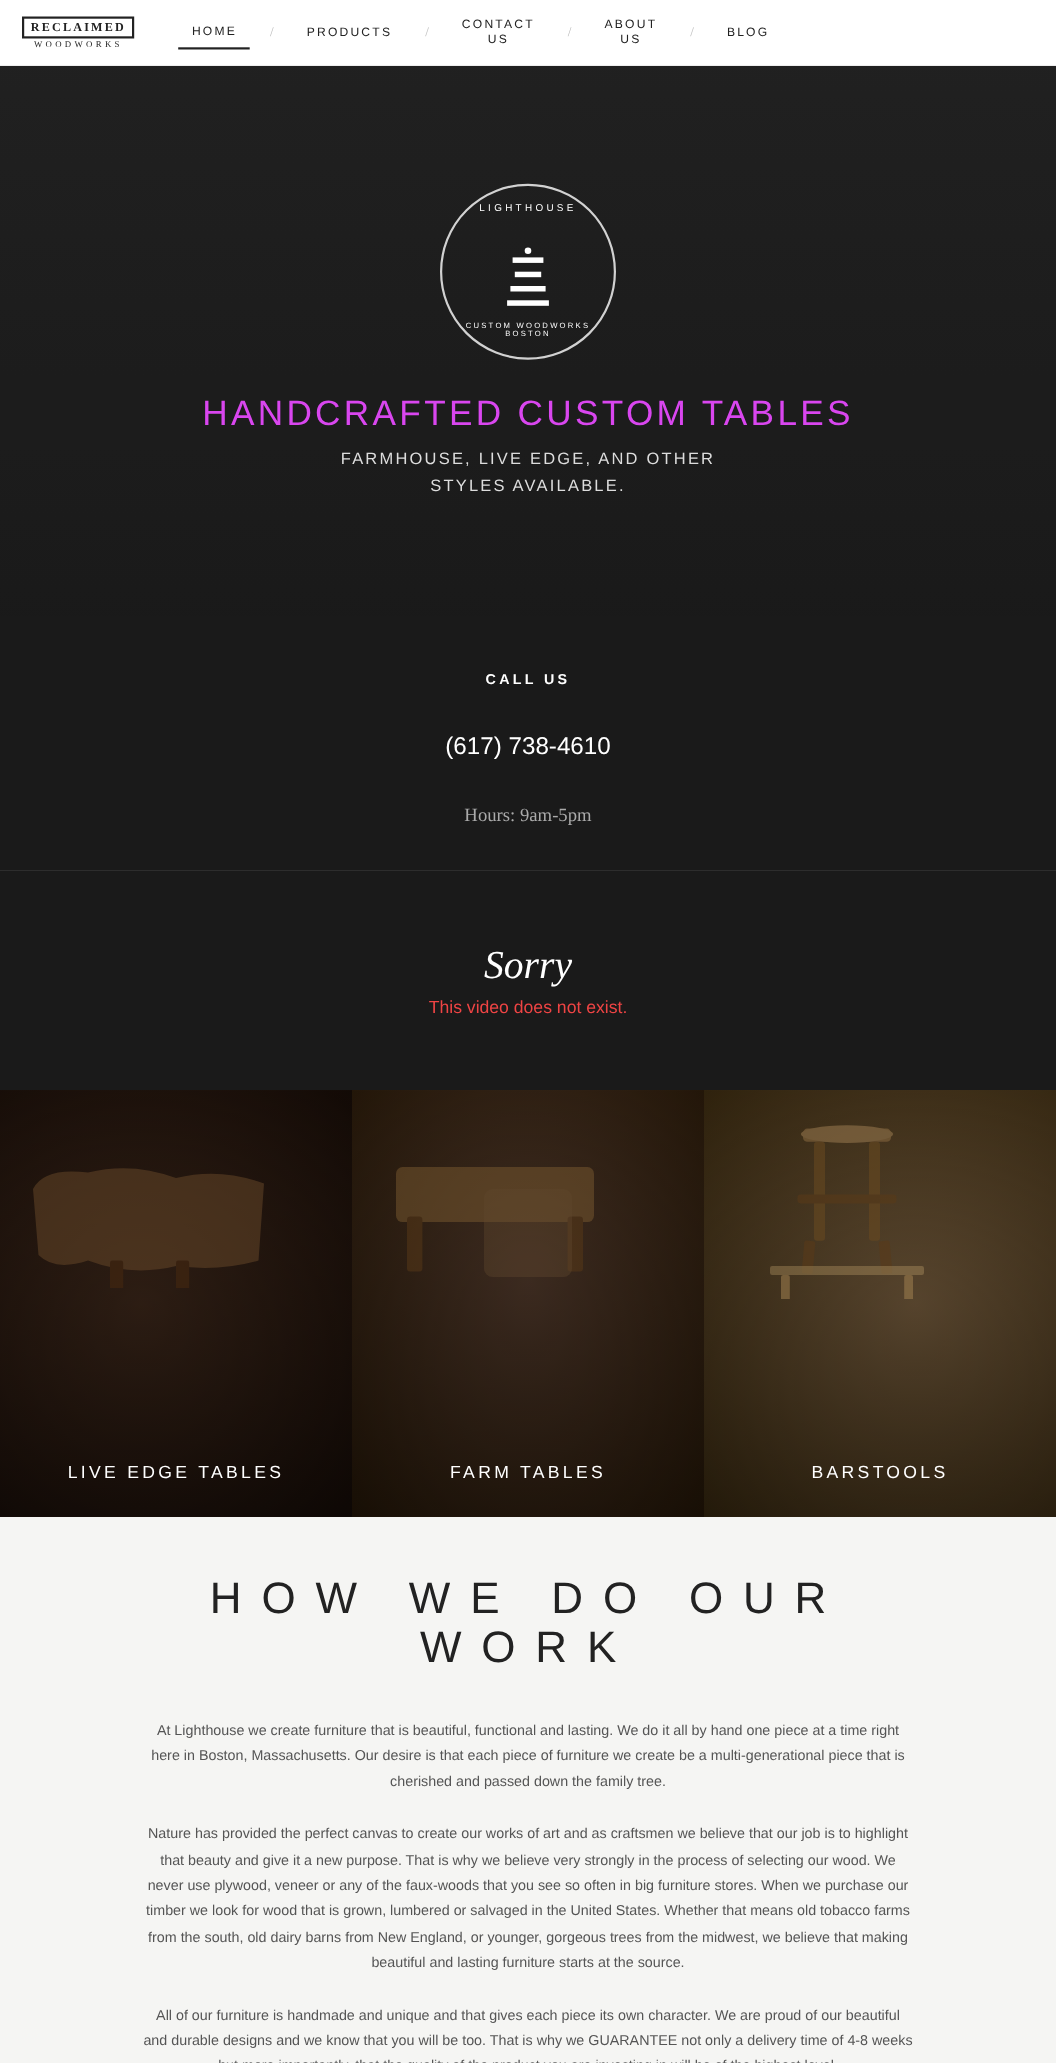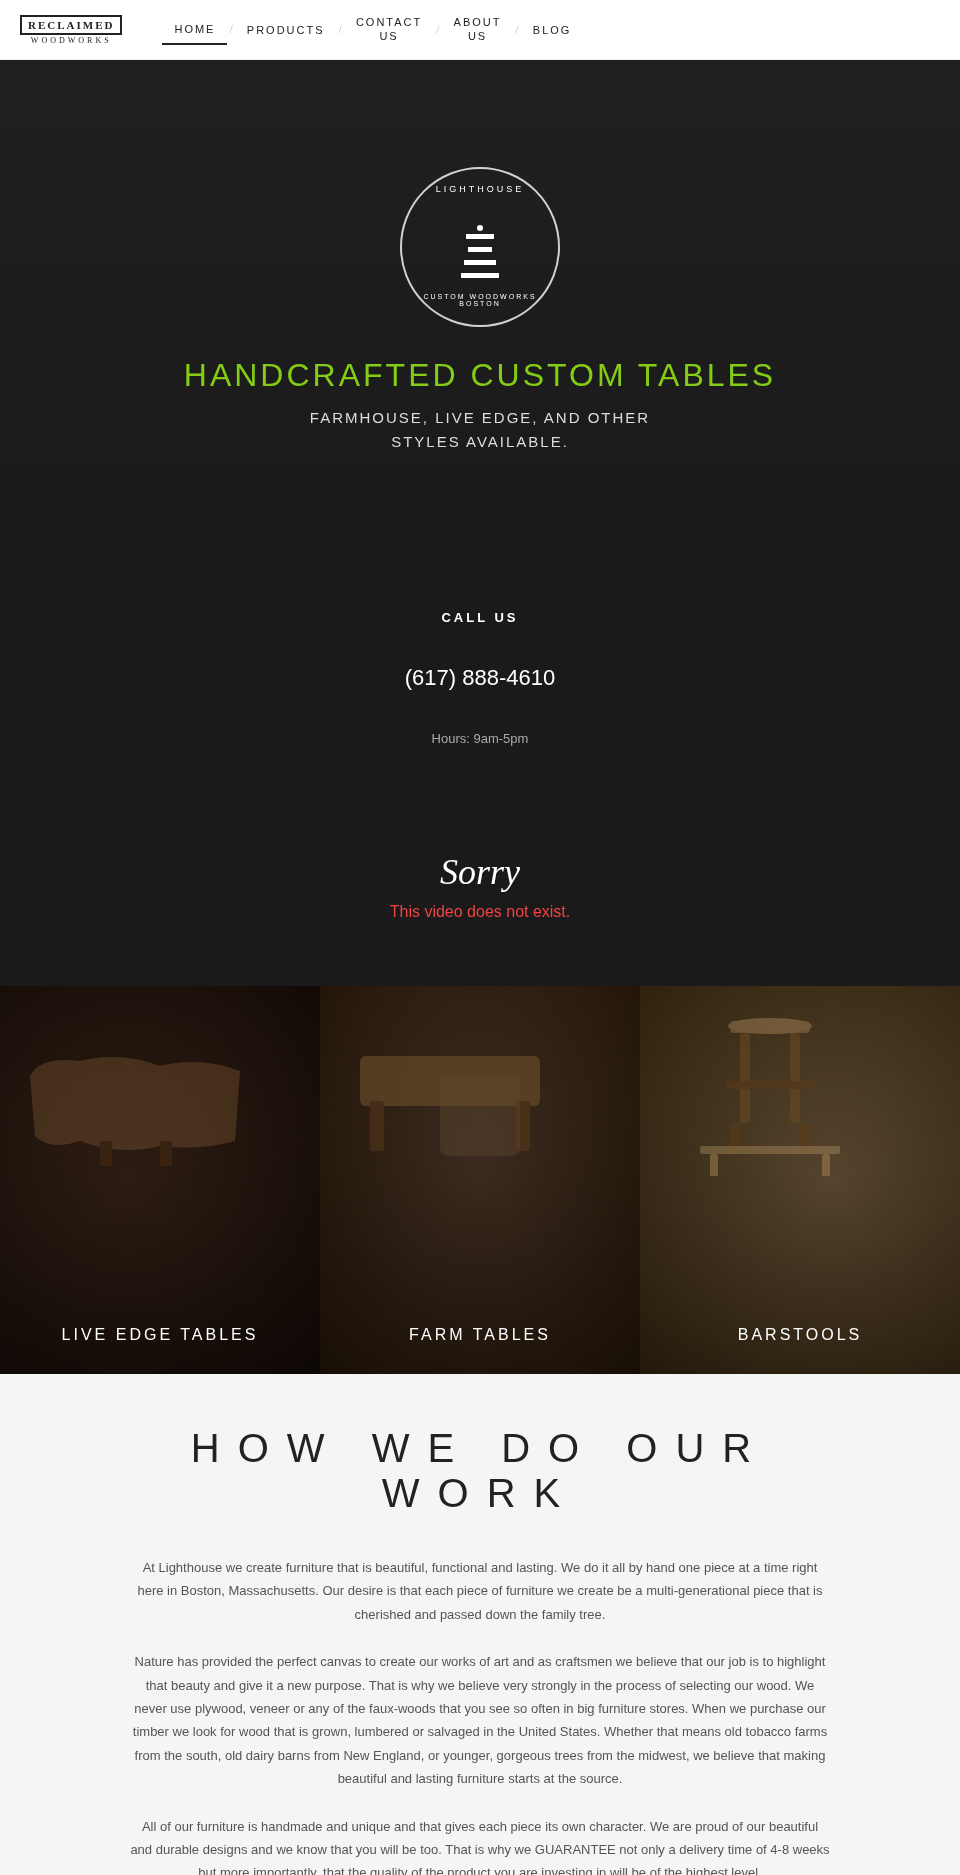--- a/index.html
+++ b/index.html
@@ -30,21 +30,21 @@
     }
     .nav-logo-bottom {
       font-size: 8px;
       letter-spacing: 3px;
       color: #222;
       margin-top: 1px;
     }
     .nav-links {
       display: flex;
       align-items: center;
-      gap: 0;
+      gap: 16px;
       list-style: none;
       flex: 1;
     }
     .nav-links li {
       display: flex;
       align-items: center;
     }
     .nav-links li a {
       text-decoration: none;
       color: #222;
@@ -143,21 +143,21 @@
       gap: 2px;
     }
     .lh-stripe {
       background: #fff;
       height: 5px;
     }
     .hero-title {
       font-size: 32px;
       letter-spacing: 3px;
       text-transform: uppercase;
-      color: #84cc16;
+      color: #d946ef;
       font-family: Arial, sans-serif;
       font-weight: 300;
       margin-bottom: 12px;
     }
     .hero-subtitle {
       font-size: 15px;
       letter-spacing: 2px;
       text-transform: uppercase;
       color: #ddd;
       font-family: Arial, sans-serif;
@@ -197,23 +197,23 @@
       font-family: Arial, sans-serif;
       font-weight: bold;
     }
     .phone-number {
       font-size: 22px;
       color: #fff;
       font-family: Arial, sans-serif;
       font-weight: 300;
     }
     .hours {
-      font-size: 13px;
+      font-size: 17px;
       color: #aaa;
-      font-family: Liberation Sans, sans-serif;
+      font-family: Liberation Serif, serif;
     }
 
     
     .video-section {
       background: #1a1a1a;
       min-height: 200px;
       display: flex;
       flex-direction: column;
       align-items: center;
       justify-content: center;
@@ -359,21 +359,21 @@
     <p class="hero-subtitle">
       <span>FARMHOUSE, LIVE EDGE, AND OTHER</span><br>
       <span>STYLES AVAILABLE.</span>
     </p>
   </div>
 </section>
 
 <section class="info-bar">
   <div class="info-bar-phone">
     <span class="call-us">CALL US</span>
-    <span class="phone-number">(617) 888-4610</span>
+    <span class="phone-number">(617) 738-4610</span>
     <span class="hours">Hours: 9am-5pm</span>
   </div>
 </section>
 
 <section class="video-section">
   <div class="video-sorry">Sorry</div>
   <div class="video-error-msg">This video does not exist.</div>
 </section>
 
 <section class="product-grid">

